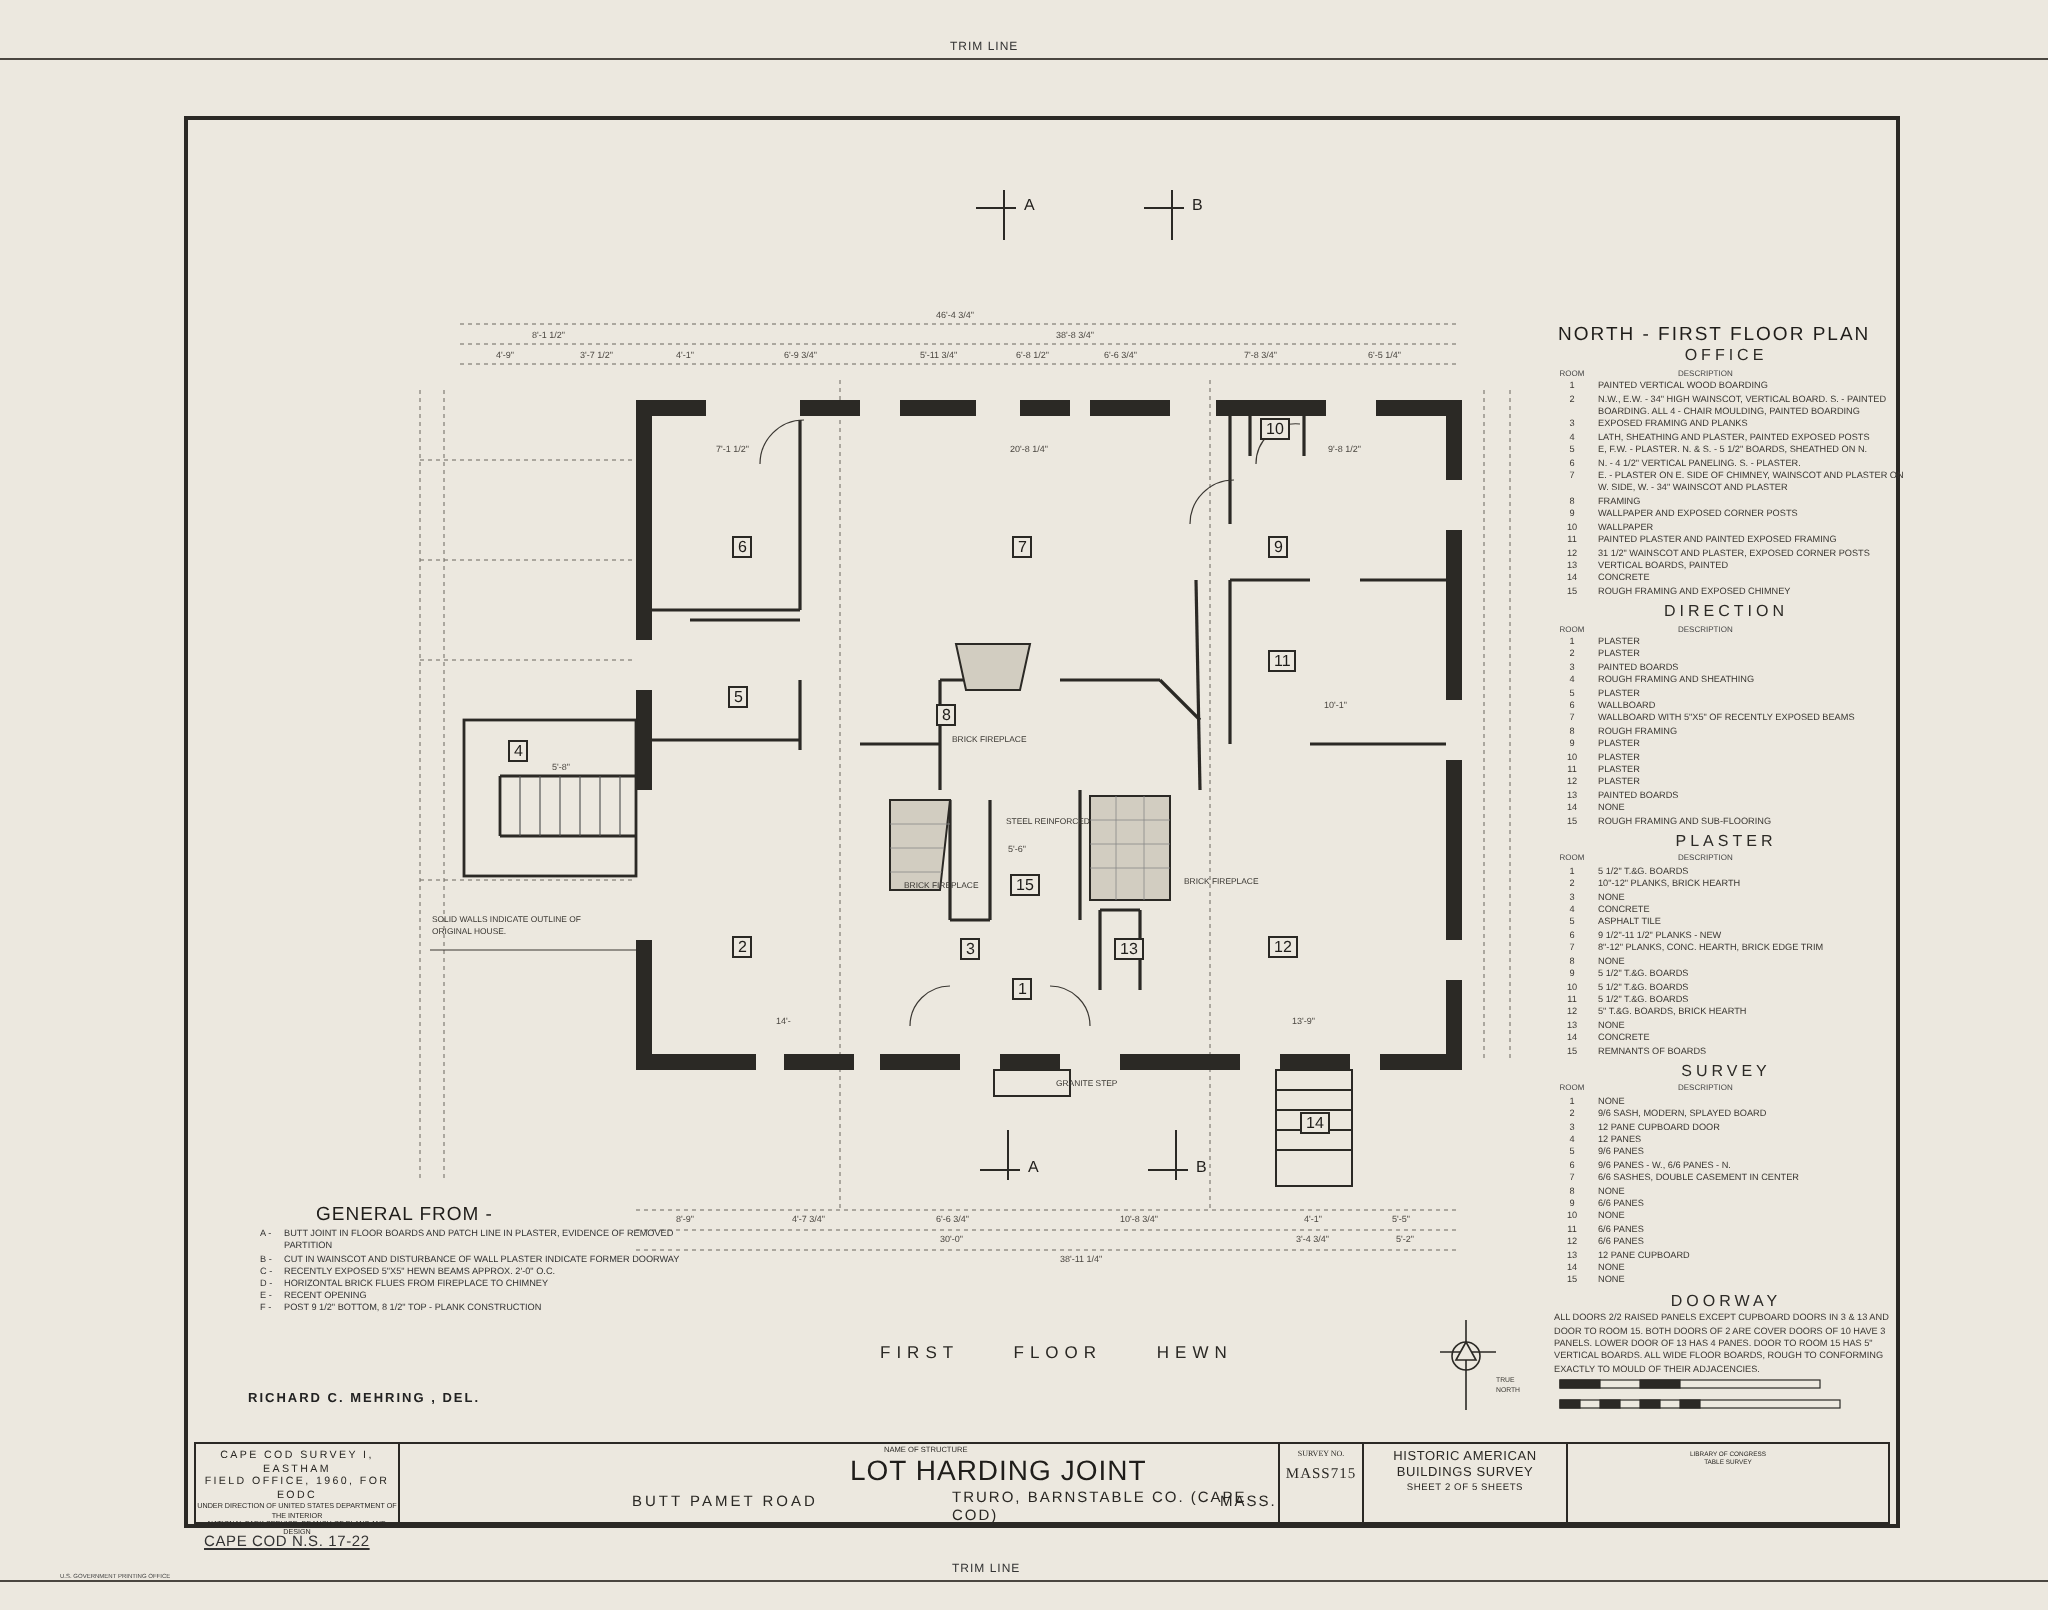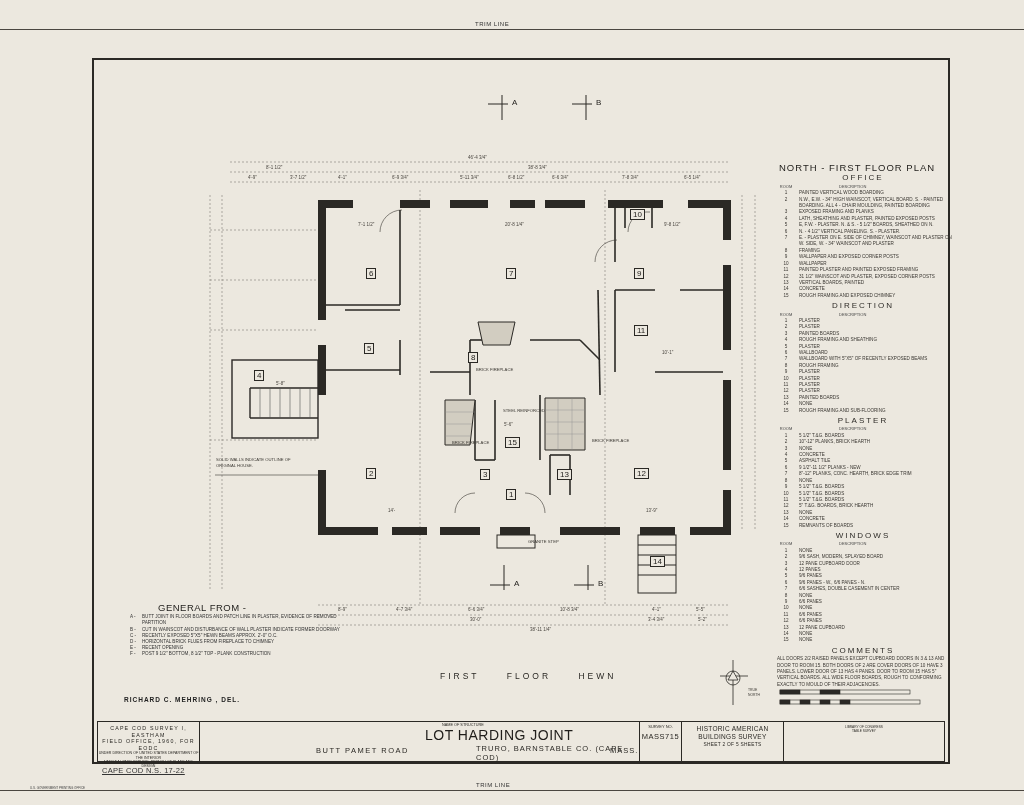--- a/index.html
+++ b/index.html
@@ -26,21 +26,21 @@
   .tb > div{border-right:1.2px solid #2b2925;box-sizing:border-box;position:relative;}
   .tb > div:last-child{border-right:none;}
   .tb-office{width:102px;text-align:center;font-size:5.3px;letter-spacing:1.2px;line-height:6.6px;padding-top:3px;}
   .tb-office .small{font-size:3.6px;letter-spacing:0;line-height:4.2px;}
   .tb-name{width:440px;}
   .tb-name .lbl{position:absolute;left:242px;top:1px;font-size:3.8px;}
   .tb-name .house{position:absolute;left:225px;top:5px;font-size:14px;letter-spacing:0.5px;color:#1f1d1a;}
   .tb-name .road{position:absolute;left:116px;top:24px;font-size:7.5px;letter-spacing:1.5px;}
   .tb-name .town{position:absolute;left:252px;top:22px;font-size:7.5px;letter-spacing:1px;margin-left:24px;}
   .tb-name .state{position:absolute;left:398px;top:24px;font-size:7.5px;letter-spacing:1px;margin-left:12px;}
-  .tb-survey{width:42px;text-align:center;}
+  .tb-survey{width:42px;text-align:center;font-family:Liberation Serif, serif;}
   .tb-survey .lbl{font-size:4px;margin-top:2px;}
   .tb-survey .val{font-size:7.5px;margin-top:3px;letter-spacing:0.5px;}
   .tb-habs{width:102px;text-align:center;font-size:6.5px;line-height:8px;padding-top:3px;letter-spacing:0.3px;}
   .tb-habs .sheet{font-size:4.8px;}
   .tb-lib{flex:1;text-align:center;font-size:3.2px;line-height:4px;padding-top:3px;}
   .ref{position:absolute;left:102px;top:766px;font-size:7.5px;color:#333;letter-spacing:0.3px;text-decoration:underline;}
   .gpo{position:absolute;left:30px;top:786px;font-size:3px;color:#444;}
   .room{position:absolute;font-size:8px;border:1px solid #2a2824;padding:0 2px;line-height:9px;background:#ece8df;color:#1f1d1a;}
   .dim{position:absolute;font-size:4.5px;color:#4a4640;white-space:nowrap;}
   .sec{position:absolute;font-size:8px;color:#1f1d1a;}
@@ -471,21 +471,21 @@
       <div class="row">
         <span class="num">14</span>
         <span class="desc">Concrete</span>
       </div>
       <div class="row">
         <span class="num">15</span>
         <span class="desc">Remnants of boards</span>
       </div>
     </div>
 
-  <h2>WINDOWS</h2>
+  <h2>SURVEY</h2>
   <div class="hdr">
       <span class="num">ROOM</span>
       <span class="desc" style="padding-left:40px;">DESCRIPTION</span>
     </div>
   <div>
       <div class="row">
         <span class="num">1</span>
         <span class="desc">None</span>
       </div>
       <div class="row">
@@ -539,21 +539,21 @@
       <div class="row">
         <span class="num">14</span>
         <span class="desc">None</span>
       </div>
       <div class="row">
         <span class="num">15</span>
         <span class="desc">None</span>
       </div>
     </div>
 
-  <h2>COMMENTS</h2>
+  <h2>DOORWAY</h2>
   <div class="comment">All doors 2/2 raised panels except cupboard doors in 3 &amp; 13 and door to room 15. Both doors of 2 are cover doors of 10 have 3 panels. Lower door of 13 has 4 panes. Door to room 15 has 5" vertical boards. All wide floor boards, rough to conforming exactly to mould of their adjacencies.</div>
 </div>
 
 <div class="gen">
   <h3>GENERAL FROM -</h3>
   <div>
       <div class="row">
         <span class="k">A -</span>
         <span>BUTT JOINT IN FLOOR BOARDS AND PATCH LINE IN PLASTER, EVIDENCE OF REMOVED PARTITION</span>
       </div>

